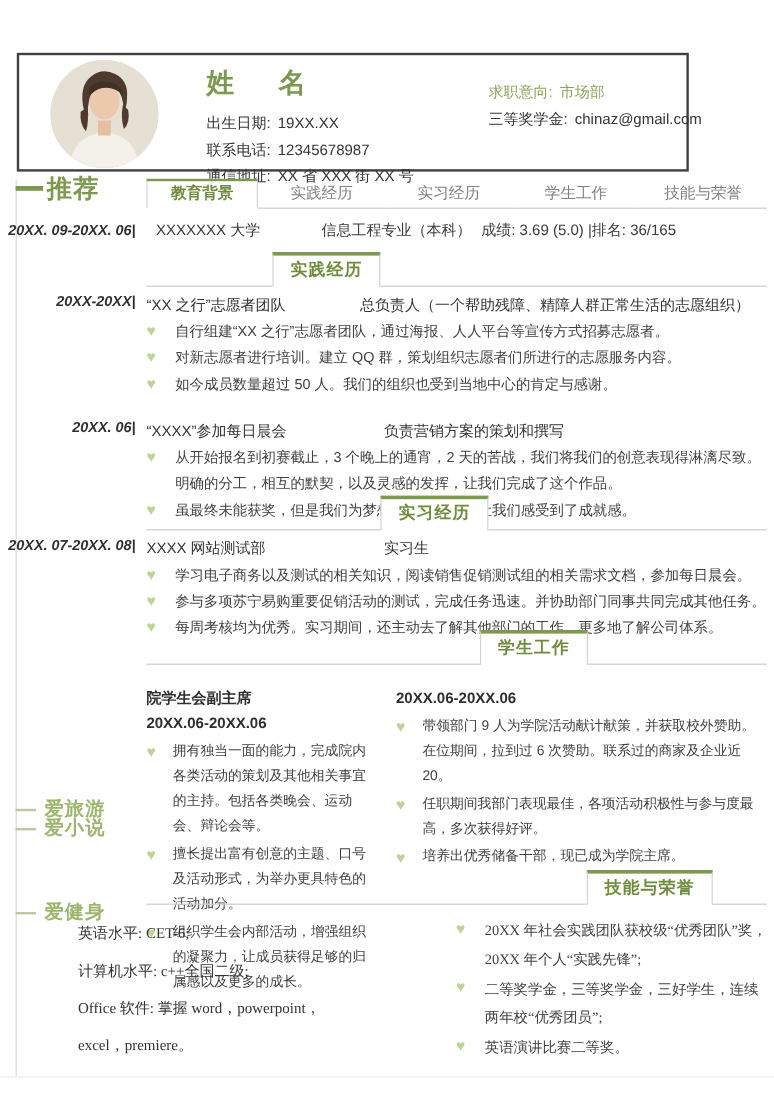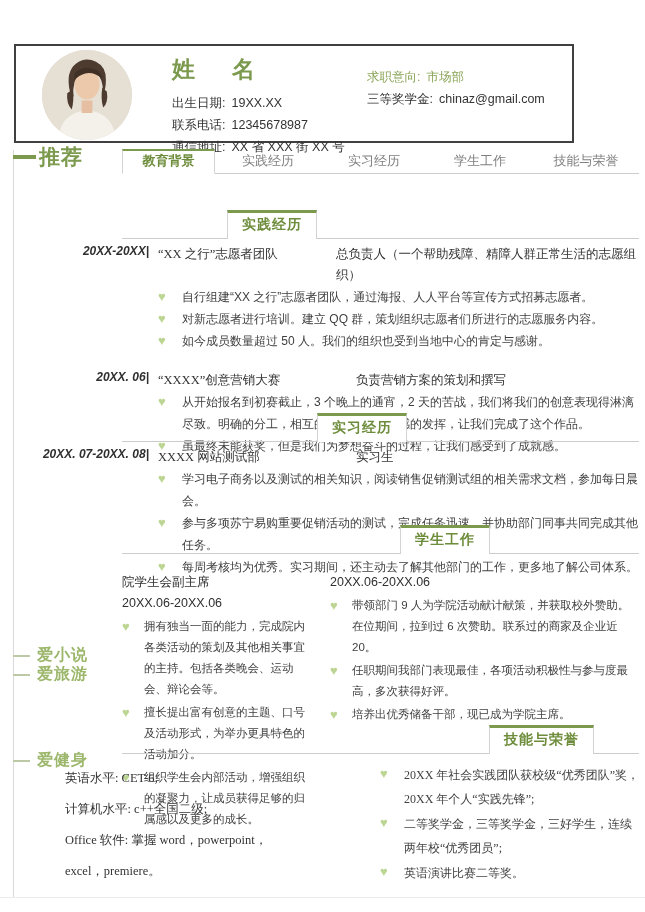--- a/index.html
+++ b/index.html
@@ -10,21 +10,21 @@
   
   .header-card { position:absolute; left:14px; top:28px; width:560px; height:99px;
     border:2px solid #404040; background:#fff; display:flex; align-items:flex-start;margin-top:16px; }
   .avatar { position:absolute; left:26px; top:4px; width:90px; height:90px; border-radius:50%;
     overflow:hidden; background:#e3dcd2; }
   .avatar svg { display:block; width:100%; height:100%; }
   .id-col { position:absolute; left:156px; top:8px; }
   .person-name { font-size:23px; font-weight:bold; color:#7c9a4e; letter-spacing:7px; margin-bottom:7px; }
   .info-row { line-height:22px; font-size:12.5px; color:#333; white-space:nowrap; }
   .info-row .lbl { margin-right:6px; }
-  .right-col { position:absolute; left:351px; top:20px; }
+  .right-col { position:absolute; left:391px; top:20px; }
   .intention { color:#8aa558; font-size:12.5px; line-height:22px; }
   .intention .val { margin-left:6px; }
 
   
   .rail-line { position:absolute; left:13px; top:150px; height:747px; width:1px; background:#d9d9d9; }
   .tag-row { position:absolute; left:13px; top:143px; display:flex; align-items:center; }
   .tag-dash { width:23px; height:4px; background:#7c9a4e; margin-right:3px; }
   .tag-text { font-size:21px; font-weight:bold; color:#7c9a4e; letter-spacing:1px; }
   .hobby { position:absolute; left:13px; display:flex; align-items:center; }
   .hobby-dash { width:17px; height:2px; background:#bcc9a4; margin-right:7px; }
@@ -49,36 +49,36 @@
   
   .sec-head { display:flex; align-items:flex-end; margin-left:122px; margin-right:6px; height:26px; }
   .sec-line { border-bottom:1px solid #cccccc; height:1px; }
   .sec-box { border-top:3px solid #7c9a4e; border-left:1px solid #d3d3d3; border-right:1px solid #d3d3d3;
     background:#fff; font-size:14px; font-weight:bold; color:#6e8d3c; padding:3px 14px 5px 14px;
     letter-spacing:1px; white-space:nowrap; }
   .grow { flex:1; }
 
   
   .section { position:absolute; left:0; right:0; }
-  .entry { display:flex; margin-top:5px;padding-left:36px; }
+  .entry { display:flex; margin-top:5px; }
   .entry-body { flex:1; margin-left:9px; margin-right:6px; }
-  .title-row { display:flex; line-height:21px; font-size:12.5px; color:#333;font-family:Liberation Serif, serif; }
+  .title-row { display:flex; line-height:21px; font-size:12.5px; color:#333; }
   .org { flex:0 0 178px; }
   .org.wide { flex:0 0 198px; }
   .role { flex:1; }
   .bullet { display:flex; line-height:22px; font-size:12px; color:#3f3f3f; }
   .heart { flex:0 0 24px; color:#bcd593; font-size:13px; line-height:22px; text-align:left; }
   .bullet-text { flex:1; }
 
   
   .cols { display:flex; margin-left:122px; margin-right:6px; margin-top:18px; }
   .col1 { flex:0 0 192px; }
   .colgap { flex:0 0 16px; }
   .col2 { flex:1; }
-  .col-title { font-weight:normal; font-size:12.5px; color:#2f2f2f; line-height:21px; }
+  .col-title { font-weight:bold; font-size:12.5px; color:#2f2f2f; line-height:21px; }
   .col .bullet { line-height:21px; font-size:11.5px; margin-top:2px; }
   .col .heart { flex:0 0 22px; line-height:21px; }
 
   
   .skills-row { display:flex; margin-left:65px; margin-right:6px; margin-top:9px;font-family:Liberation Serif, serif; }
   .skill-lines { flex:0 0 225px; }
   .skill-line { line-height:31px; font-size:12.5px; color:#333; }
   .honors { flex:1; margin-left:90px; }
   .honors .bullet { line-height:24px; margin-bottom:1px; }
 
@@ -122,41 +122,47 @@
         <span class="lbl">三等奖学金:</span><span>chinaz@gmail.com</span>
       </div>
     </div>
   </div>
 
   <div class="rail-line"></div>
   <div class="tag-row">
     <span class="tag-dash"></span>
     <span class="tag-text">推荐</span>
   </div>
-  <div class="hobby" style="top:645px">
+  <div class="hobby" style="top:680px">
     <span class="hobby-dash"></span>
     <span class="hobby-text">爱小说</span>
   </div>
   <div class="hobby" style="top:664px">
     <span class="hobby-dash"></span>
     <span class="hobby-text">爱旅游</span>
   </div>
   <div class="hobby" style="top:750px">
     <span class="hobby-dash"></span>
     <span class="hobby-text">爱健身</span>
   </div>
 
   <div class="tabs">
     <div class="tab active">教育背景</div>
     <div class="tab">实践经历</div>
     <div class="tab">实习经历</div>
     <div class="tab">学生工作</div>
     <div class="tab">技能与荣誉</div>
   </div>
 
+  <div class="edu-row">
+    <span class="date-gutter">20XX. 09-20XX. 06|</span>
+    <span class="edu-school">XXXXXXX 大学</span>
+    <span class="edu-major">信息工程专业（本科）</span>
+    <span class="edu-score">成绩: 3.69 (5.0) |排名: 36/165</span>
+  </div>
 
   <div class="section" style="top:213px">
     <div class="sec-head">
       <span class="sec-line" style="flex:0 0 105px"></span>
       <span class="sec-box">实践经历</span>
       <span class="sec-line grow"></span>
     </div>
 
     <div class="entry">
       <span class="date-gutter">20XX-20XX|</span>
@@ -177,21 +183,21 @@
           <span class="heart">♥</span>
           <span class="bullet-text">如今成员数量超过 50 人。我们的组织也受到当地中心的肯定与感谢。</span>
         </div>
       </div>
     </div>
 
     <div class="entry" style="margin-top:18px">
       <span class="date-gutter">20XX. 06|</span>
       <div class="entry-body">
         <div class="title-row">
-          <span class="org wide">“XXXX”创意营销大赛</span>
+          <span class="org wide">“XXXX”参加每日晨会</span>
           <span class="role">负责营销方案的策划和撰写</span>
         </div>
         <div class="bullet">
           <span class="heart">♥</span>
           <span class="bullet-text">从开始报名到初赛截止，3 个晚上的通宵，2 天的苦战，我们将我们的创意表现得淋漓尽致。明确的分工，相互的默契，以及灵感的发挥，让我们完成了这个作品。</span>
         </div>
         <div class="bullet">
           <span class="heart">♥</span>
           <span class="bullet-text">虽最终未能获奖，但是我们为梦想奋斗的过程，让我们感受到了成就感。</span>
         </div>

